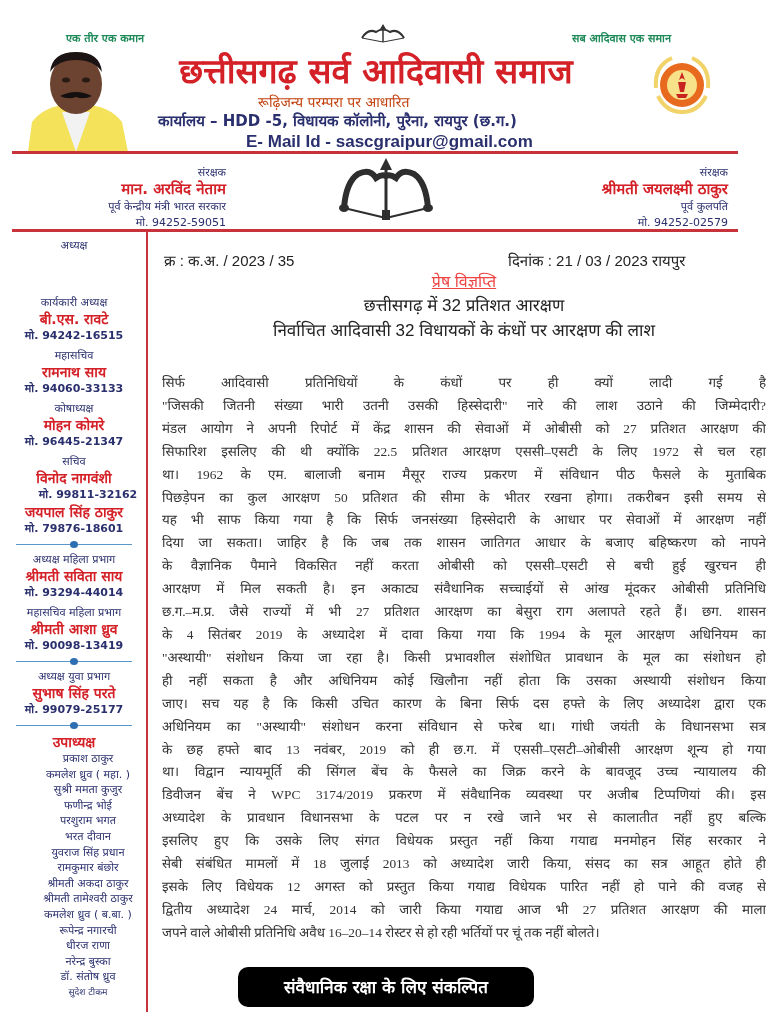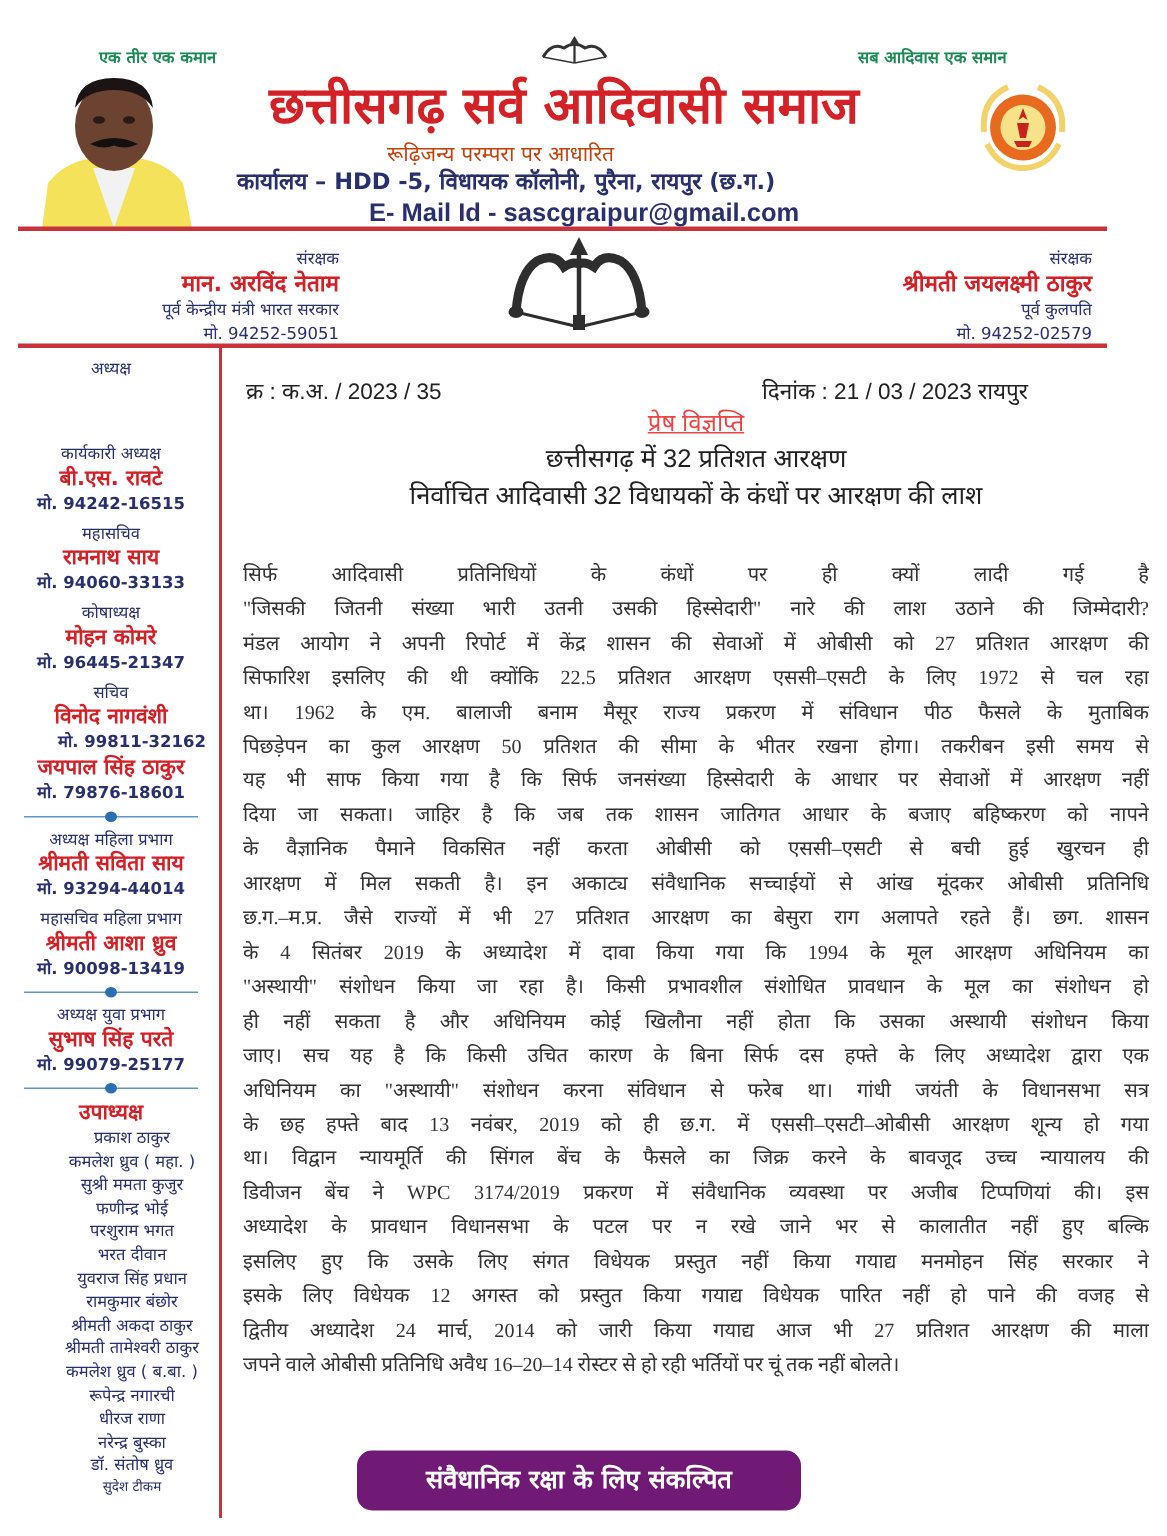--- a/index.html
+++ b/index.html
@@ -51,21 +51,21 @@
   .refrow { position: absolute; top: 250px; left: 164px; width: 610px; font-family: "Liberation Sans", sans-serif; font-size: 15px; color: #222; }
   .refrow .ref { position: absolute; left: 0; top: 0; }
   .refrow .date { position: absolute; left: 344px; top: 0; }
   .press-title { position: absolute; left: 0; width: 778px; top: 270px; padding-left: 150px; text-align: center; font-size: 16px; color: #ef4444; text-decoration: underline; font-family: "Liberation Sans", sans-serif; }
   .headline1 { position: absolute; left: 150px; width: 628px; top: 293px; text-align: center; font-size: 17px; color: #222; font-family: "Liberation Sans", sans-serif; }
   .headline2 { position: absolute; left: 150px; width: 628px; top: 318px; text-align: center; font-size: 17px; color: #222; font-family: "Liberation Sans", sans-serif; }
   .body-text { position: absolute; left: 162px; top: 352px; width: 604px; font-family: Liberation Serif, serif; font-size: 13.4px; line-height: 22.9px; color: #333; text-align: justify; margin-top: 20px; }
   .body-text span.line { display: block; text-align: justify; text-align-last: justify; white-space: nowrap; overflow: hidden; }
   .body-text span.line.last { text-align-last: left; }
 
-  .footer-banner { position: absolute; left: 238px; top: 967px; width: 296px; height: 40px; background: #701a75; border-radius: 10px;
+  .footer-banner { position: absolute; left: 238px; top: 967px; width: 296px; height: 40px; background: #000000; border-radius: 10px;
     color: #ffffff; font-size: 17px; font-weight: bold; text-align: center; line-height: 40px; }
 </style>
 </head>
 <body>
 
 <div class="header">
   <div class="slogan left">एक तीर एक कमान</div>
   <div class="slogan right">सब आदिवास एक समान</div>
 
   <svg class="top-bow" viewBox="0 0 50 20">
@@ -233,18 +233,19 @@
     <span class="line">के 4 सितंबर 2019 के अध्यादेश में दावा किया गया कि 1994 के मूल आरक्षण अधिनियम का</span>
     <span class="line">"अस्थायी" संशोधन किया जा रहा है। किसी प्रभावशील संशोधित प्रावधान के मूल का संशोधन हो</span>
     <span class="line">ही नहीं सकता है और अधिनियम कोई खिलौना नहीं होता कि उसका अस्थायी संशोधन किया</span>
     <span class="line">जाए। सच यह है कि किसी उचित कारण के बिना सिर्फ दस हफ्ते के लिए अध्यादेश द्वारा एक</span>
     <span class="line">अधिनियम का "अस्थायी" संशोधन करना संविधान से फरेब था। गांधी जयंती के विधानसभा सत्र</span>
     <span class="line">के छह हफ्ते बाद 13 नवंबर, 2019 को ही छ.ग. में एससी–एसटी–ओबीसी आरक्षण शून्य हो गया</span>
     <span class="line">था। विद्वान न्यायमूर्ति की सिंगल बेंच के फैसले का जिक्र करने के बावजूद उच्च न्यायालय की</span>
     <span class="line">डिवीजन बेंच ने WPC 3174/2019 प्रकरण में संवैधानिक व्यवस्था पर अजीब टिप्पणियां की। इस</span>
     <span class="line">अध्यादेश के प्रावधान विधानसभा के पटल पर न रखे जाने भर से कालातीत नहीं हुए बल्कि</span>
     <span class="line">इसलिए हुए कि उसके लिए संगत विधेयक प्रस्तुत नहीं किया गयाद्य मनमोहन सिंह सरकार ने</span>
+    <span class="line">सेबी संबंधित मामलों में 18 जुलाई 2013 को अध्यादेश जारी किया, संसद का सत्र आहूत होते ही</span>
     <span class="line">इसके लिए विधेयक 12 अगस्त को प्रस्तुत किया गयाद्य विधेयक पारित नहीं हो पाने की वजह से</span>
     <span class="line">द्वितीय अध्यादेश 24 मार्च, 2014 को जारी किया गयाद्य आज भी 27 प्रतिशत आरक्षण की माला</span>
     <span class="line last">जपने वाले ओबीसी प्रतिनिधि अवैध 16–20–14 रोस्टर से हो रही भर्तियों पर चूं तक नहीं बोलते।</span>
   </div>
 
 <div class="footer-banner">संवैधानिक रक्षा के लिए संकल्पित</div>
 
 </body></html>

